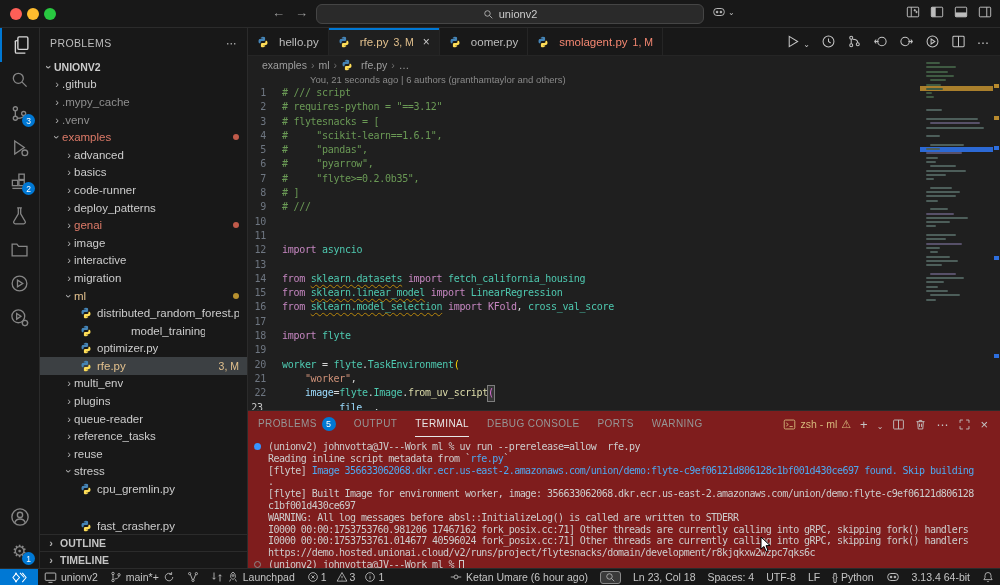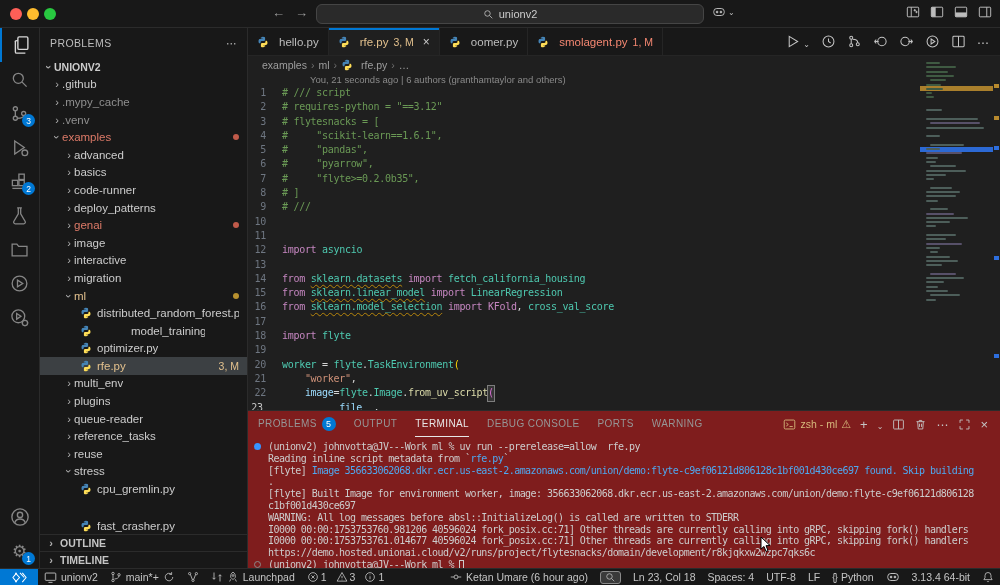--- a/index.html
+++ b/index.html
@@ -712,21 +712,21 @@
         </div>
       </div>
     <div id="terminal">
         <div class="tline"><span class="tmark filled"></span><span>(unionv2) johnvotta@JV---Work ml % uv run --prerelease=allow  rfe.py</span></div>
         <div class="tline"><span>Reading inline script metadata from `</span><span class="link">rfe.py</span><span>`</span></div>
         <div class="tline"><span>[flyte] </span><span class="link">Image 356633062068.dkr.ecr.us-east-2.amazonaws.com/union/demo:flyte-c9ef06121d806128c1bf001d430ce697 found. Skip building</span></div>
         <div class="tline"><span>.</span></div>
         <div class="tline"><span>[flyte] Built Image for environment worker, image: 356633062068.dkr.ecr.us-east-2.amazonaws.com/union/demo:flyte-c9ef06121d806128</span></div>
         <div class="tline"><span>c1bf001d430ce697</span></div>
         <div class="tline"><span>WARNING: All log messages before absl::InitializeLog() is called are written to STDERR</span></div>
-        <div class="tline"><span>I0000 00:00:1753753760.981206 40596024 fork_posix.cc:71] Other threads are currently calling into gRPC, skipping fork() handlers</span></div>
+        <div class="tline"><span>I0000 00:00:1753753760.981206 17467162 fork_posix.cc:71] Other threads are currently calling into gRPC, skipping fork() handlers</span></div>
         <div class="tline"><span>I0000 00:00:1753753761.014677 40596024 fork_posix.cc:71] Other threads are currently calling into gRPC, skipping fork() handlers</span></div>
         <div class="tline"><span>https://demo.hosted.unionai.cloud/v2/runs/project/flytesnacks/domain/development/r8kjqkxw2wzpc7qks6c</span></div>
         <div class="tline"><span class="tmark hollow"></span><span>(unionv2) johnvotta@JV---Work ml % </span><span class="term-cursor"></span></div>
       </div>
   </div>
 
   <div id="statusbar">
     <div class="sb-item" id="sb-remote">
         <span>
           <svg class="ic" width="15" height="15" viewBox="0 0 16 16" fill="none" stroke="currentColor" stroke-width="1.1">

